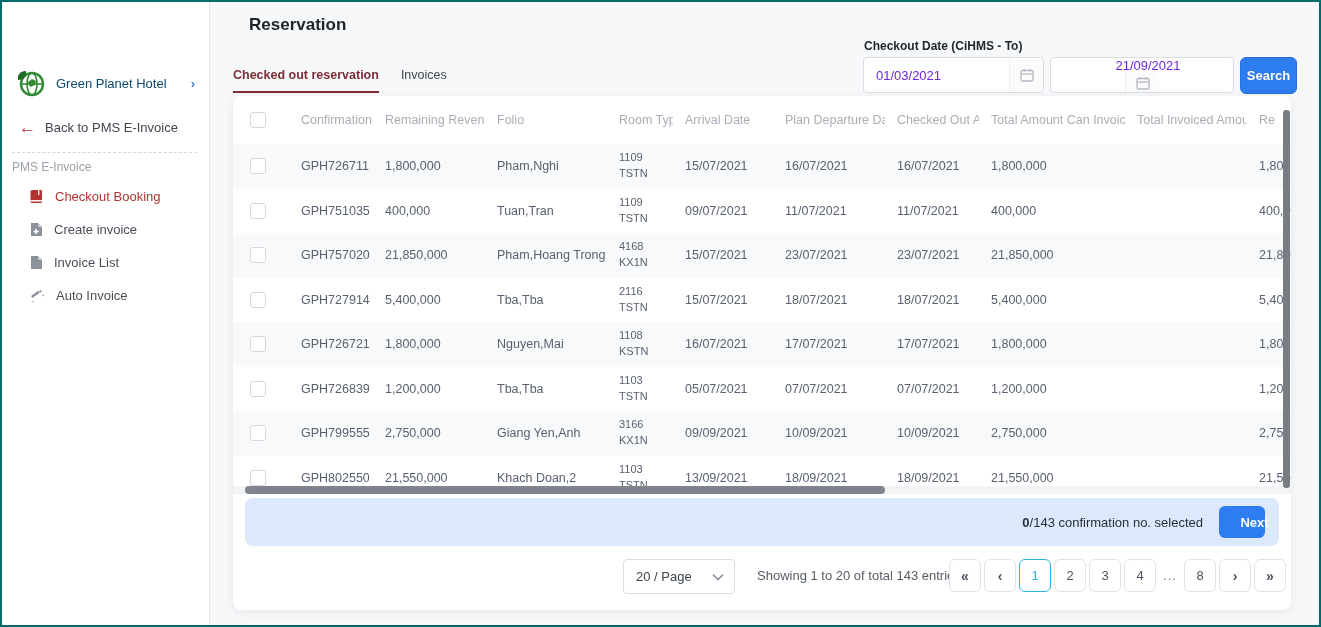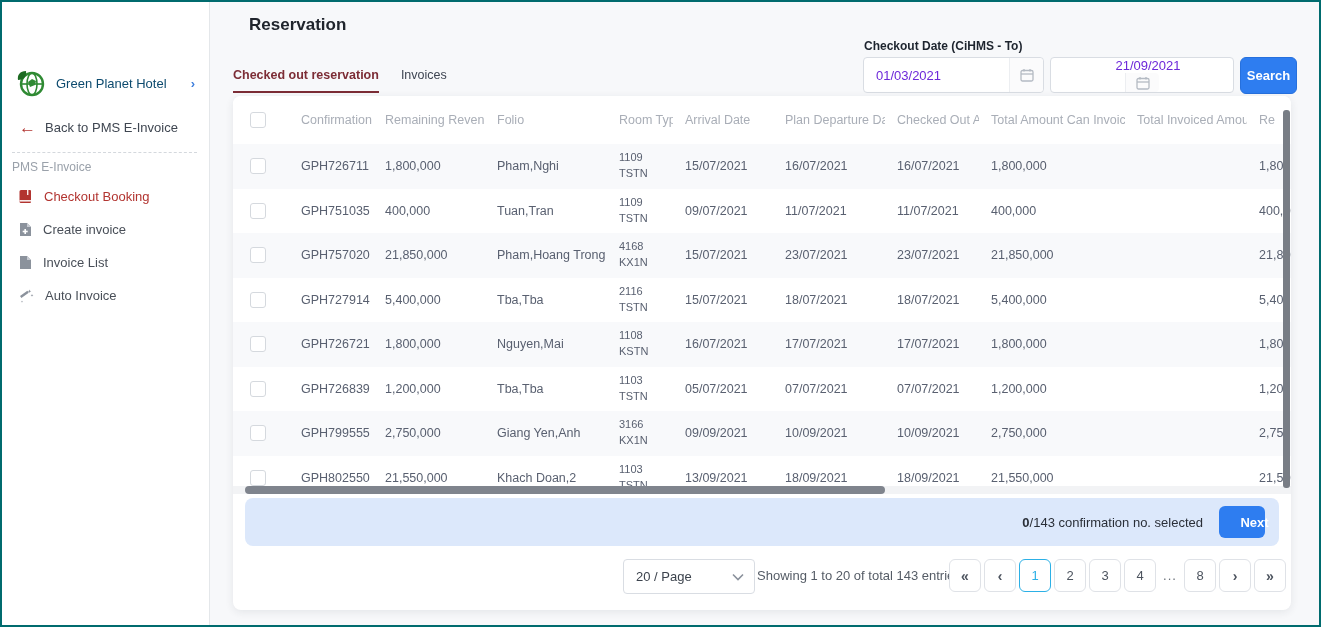--- a/index.html
+++ b/index.html
@@ -25,21 +25,21 @@
   .logo-text{font-size:24px;color:#585e66;letter-spacing:.5px;}
   .collapse-btn{position:absolute;right:-11px;top:14px;width:21px;height:25px;background:#fff;border:1px solid #d8dbe0;border-radius:4px;box-shadow:0 1px 2px rgba(0,0,0,.08);display:flex;align-items:center;justify-content:center;cursor:pointer;z-index:5;}
   .hotel-row{position:absolute;top:62px;left:0;right:0;height:38px;display:flex;align-items:center;padding:0 14px;gap:10px;cursor:pointer;}
   .hotel-name{font-size:13px;color:#0c4a6e;flex:1;}
   .hotel-chevron{color:var(--link-blue);font-size:13px;font-weight:bold;}
   .back-row{position:absolute;top:117px;left:17px;display:flex;align-items:center;gap:9px;cursor:pointer;}
   .back-arrow{color:var(--menu-red);font-size:17px;line-height:1;}
   .back-text{font-size:13px;color:#3f4651;}
   .dash-divider{position:absolute;top:150px;left:10px;right:12px;border-top:1px dashed #d4d8dd;}
   .section-label{position:absolute;top:158px;left:10px;font-size:12px;color:#9aa1aa;}
-  .menu{position:absolute;top:180px;left:0;right:0;text-align:right;}
+  .menu{position:absolute;top:180px;left:11px;right:0;text-align:right;}
   .menu-item{display:flex;align-items:center;gap:11px;padding:7px 0 7px 17px;margin-bottom:4px;font-size:13px;color:#494f58;cursor:pointer;}
   .menu-item.active{color:var(--menu-red);}
 
   
   .main{position:relative;flex:1;}
   .page-title{position:absolute;left:23px;top:13px;font-size:17px;font-weight:bold;color:#20252d;margin-left:16px;}
   .filter-label{position:absolute;left:654px;top:37px;font-size:12px;font-weight:bold;color:#1d242e;}
   .date-input{position:absolute;top:55px;height:36px;background:#fff;border:1px solid #d9dde3;border-radius:4px;display:flex;align-items:center;cursor:text;}
   .date-input .val{flex:1;padding-left:12px;font-size:13px;color:#6d28d9;}
   .date-input .cal{width:34px;height:100%;display:flex;align-items:center;justify-content:center;border-left:1px solid #eceef1;background:#fbfbfc;border-radius:0 4px 4px 0;}
@@ -65,21 +65,21 @@
   .h-thumb{position:absolute;left:12px;top:0;width:640px;height:8px;background:#7f848d;border-radius:4px;cursor:pointer;}
   .v-scroll{position:absolute;right:1px;top:14px;width:7px;height:378px;background:#787d85;border-radius:3px;cursor:pointer;}
 
   .sel-bar{position:absolute;left:12px;top:402px;width:1034px;height:48px;background:var(--selbar-bg);border-radius:8px;display:flex;align-items:center;justify-content:flex-end;padding-right:14px;gap:16px;}
   .sel-text{font-size:13px;color:#2a2f38;}
   .sel-text b{font-weight:bold;}
   .next-btn{width:46px;height:32px;background:var(--primary-blue);border-radius:6px;color:#fff;font-size:13px;font-weight:bold;display:flex;align-items:center;justify-content:center;cursor:pointer;padding-left:25px;}
 
   
   .pagi{position:absolute;left:0;top:458px;width:100%;height:44px;}
-  .pagesize{position:absolute;left:390px;top:5px;width:132px;height:35px;border:1px solid #d9dde3;border-radius:4px;background:#fff;display:flex;align-items:center;padding:0 10px 0 12px;font-size:13px;color:#3c434d;cursor:pointer;}
+  .pagesize{position:absolute;left:390px;top:5px;width:112px;height:35px;border:1px solid #d9dde3;border-radius:4px;background:#fff;display:flex;align-items:center;padding:0 10px 0 12px;font-size:13px;color:#3c434d;cursor:pointer;}
   .pagesize .grow{flex:1;}
   .summary{position:absolute;left:524px;top:14px;font-size:13px;color:#555c66;}
   .pg-group{position:absolute;left:716px;top:5px;display:flex;gap:3px;align-items:center;}
   .pg-btn{width:32px;height:33px;border:1px solid #dfe2e7;border-radius:6px;background:#fff;display:flex;align-items:center;justify-content:center;font-size:13px;color:#4d545f;cursor:pointer;}
   .pg-btn.nav{font-weight:bold;font-size:14px;}
   .pg-btn.active{border:1px solid var(--page-active);color:var(--page-active);}
   .pg-ellipsis{width:22px;text-align:center;color:#6a7078;font-size:13px;letter-spacing:1px;cursor:pointer;}
 </style>
 </head>
 <body>

